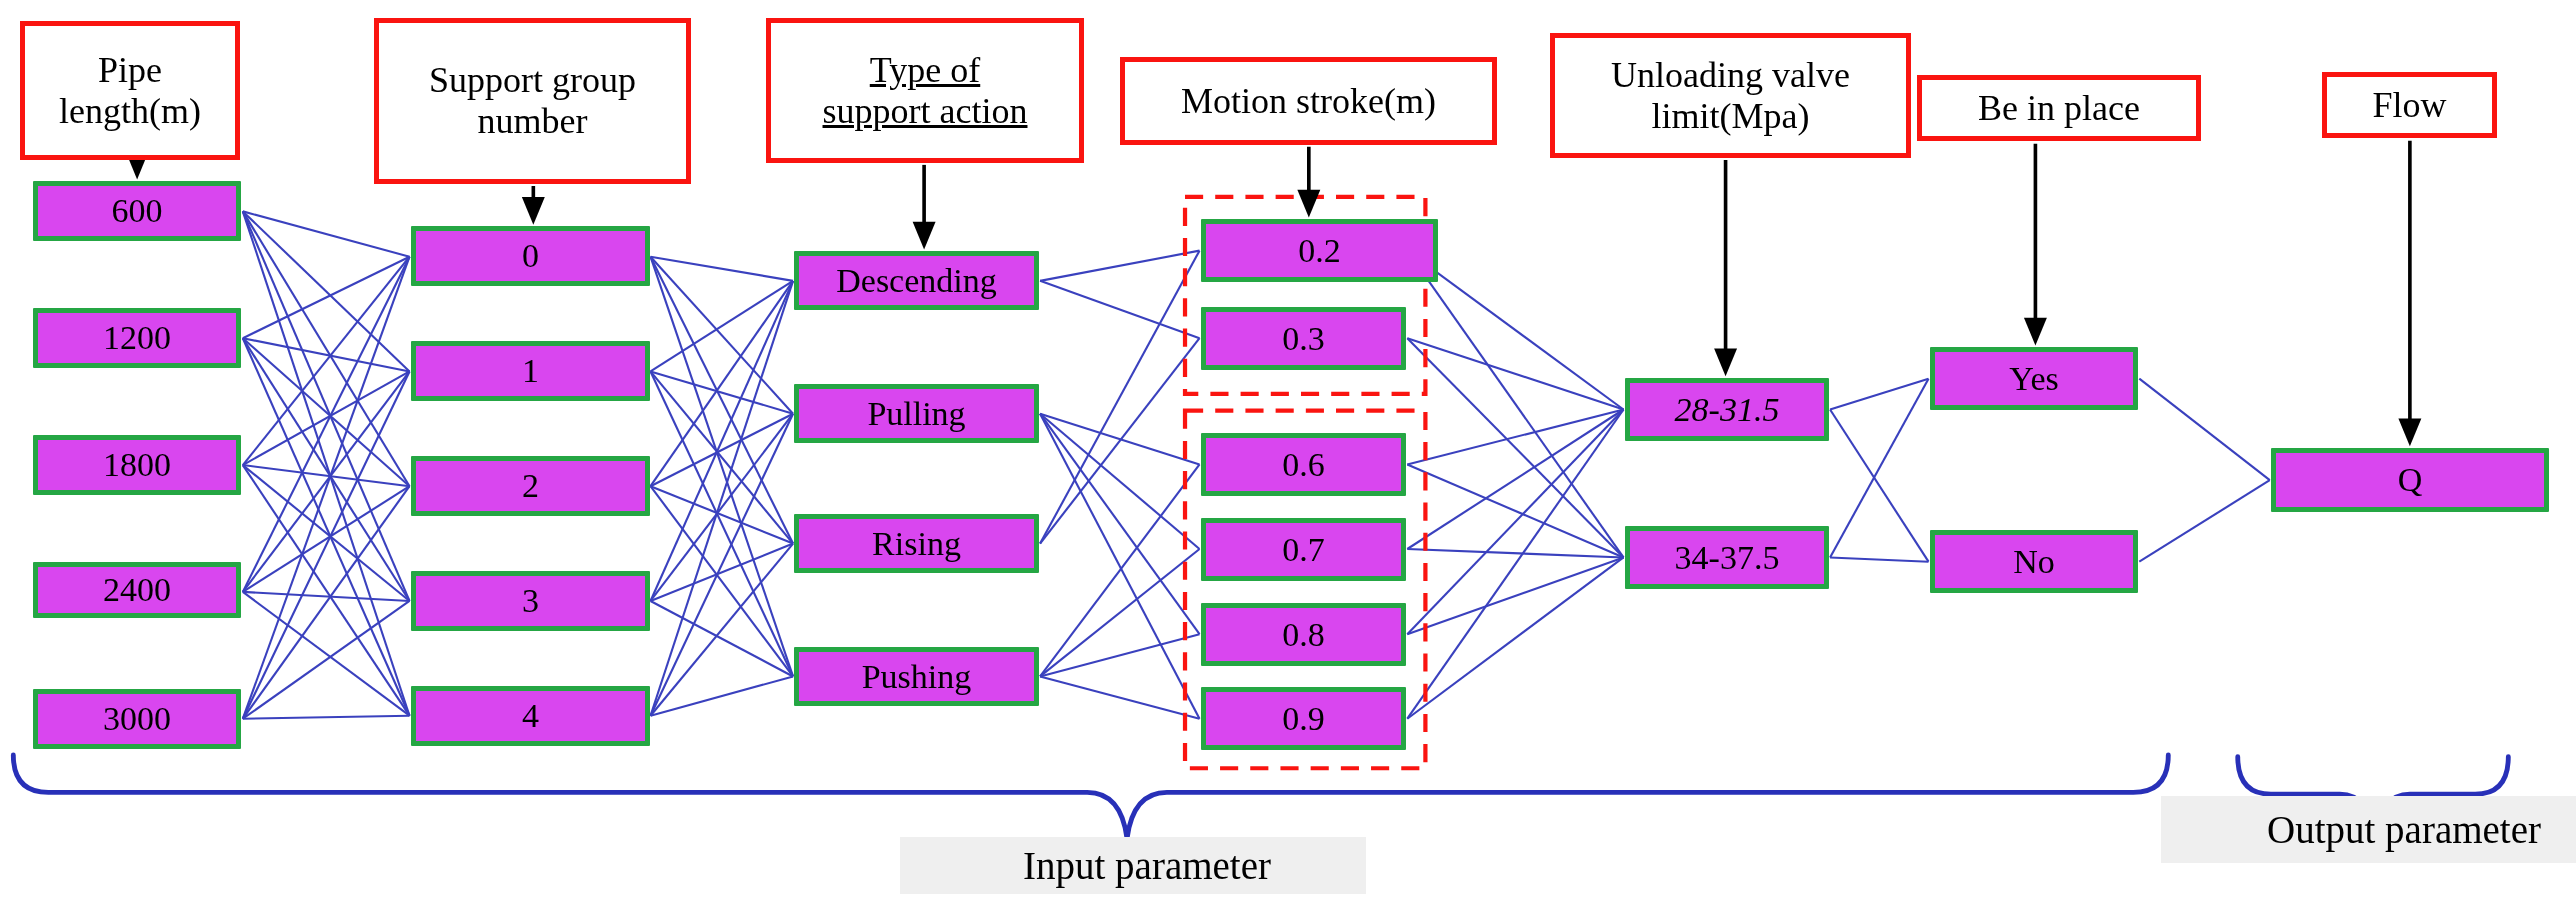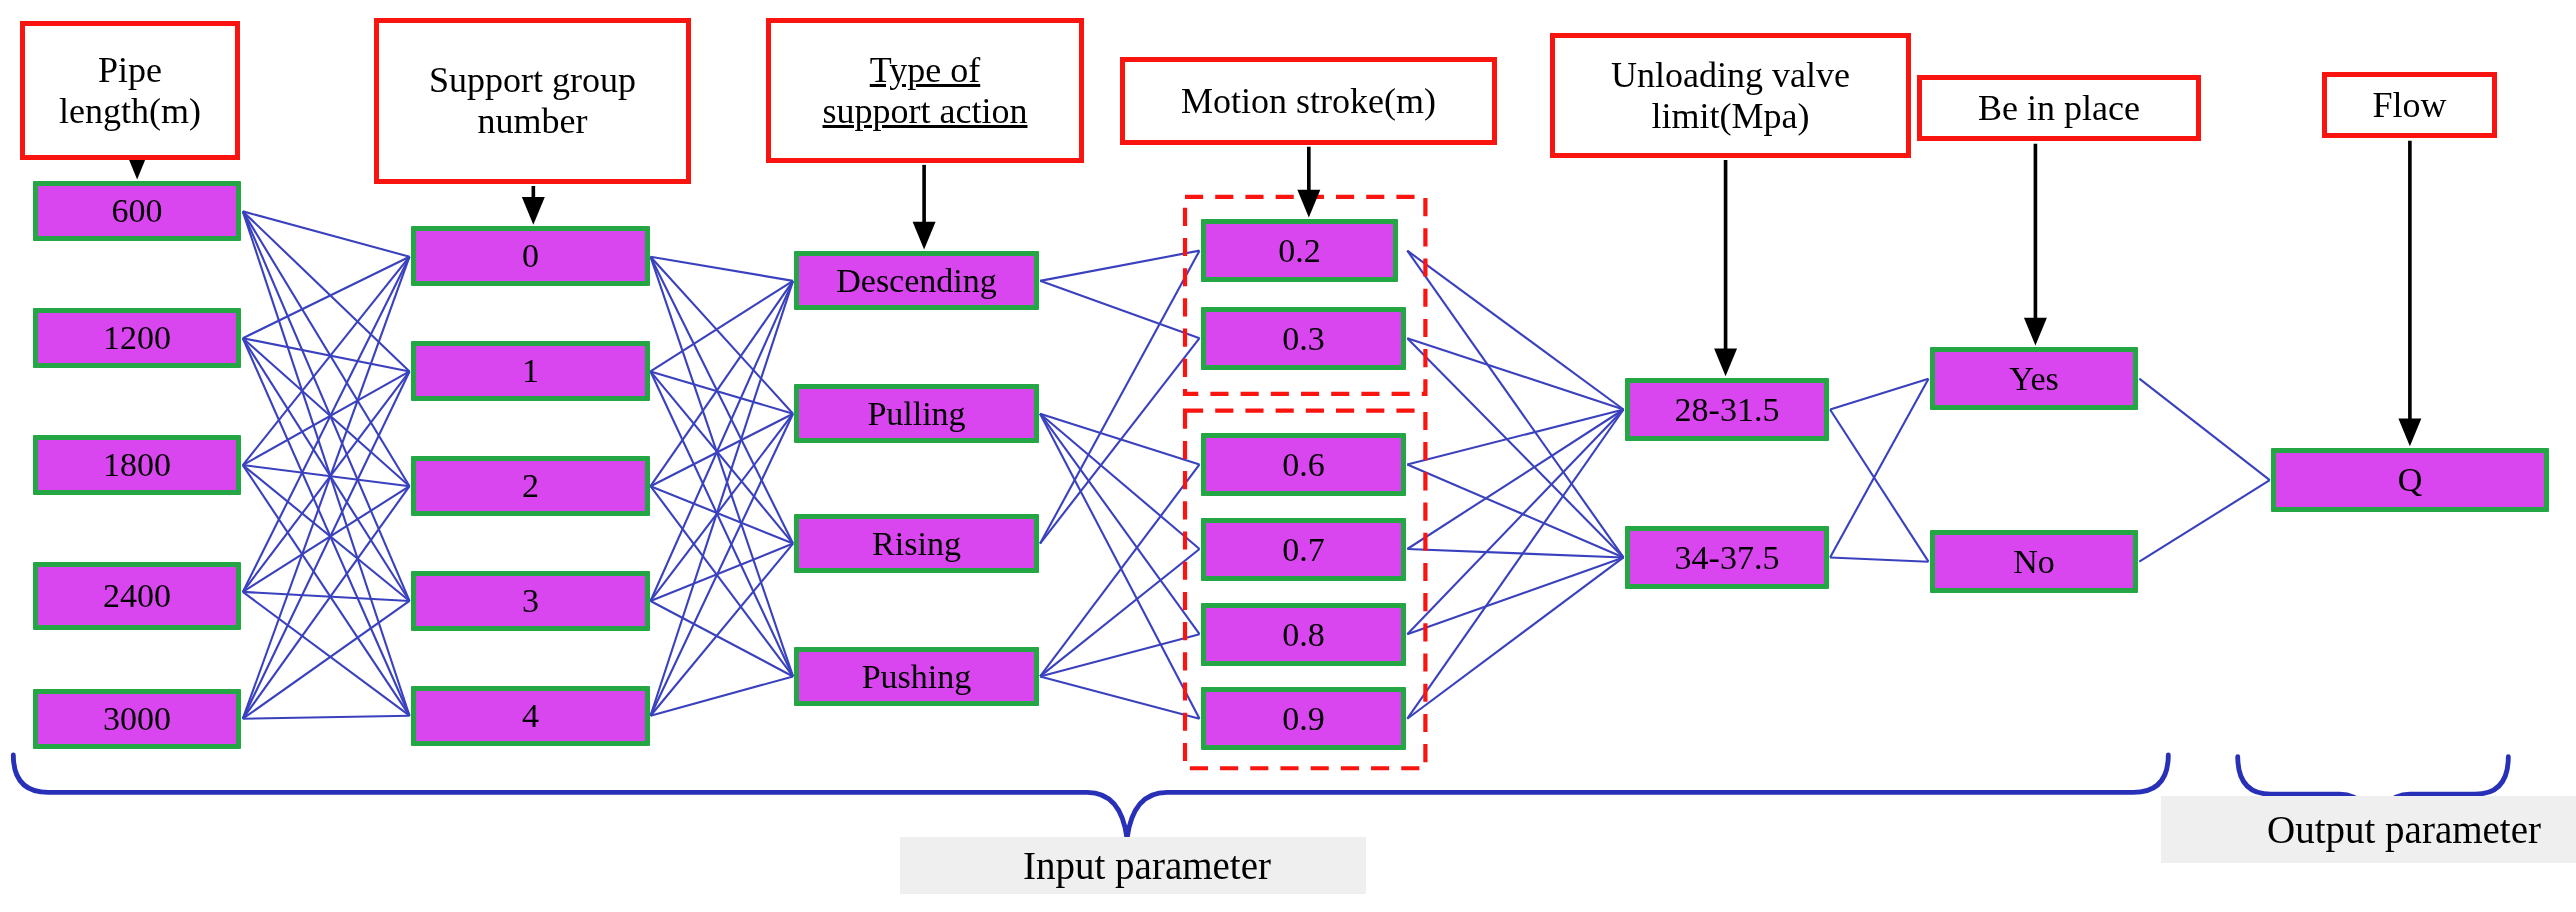--- a/index.html
+++ b/index.html
@@ -144,21 +144,21 @@
 
   <div id="input-label" class="floor-label">Input parameter</div>
   <div id="output-label" class="floor-label">Output parameter</div>
 <div class="hdr" style="left: 10px; top: 21px; width: 220px; height: 139px; margin-left: 10px;">
       <span>Pipe</span>
       <span>length(m)</span>
     </div>
     <div class="node" style="left: 33px; top: 181px; width: 208px; height: 60px;">600</div>
     <div class="node" style="left: 33px; top: 308px; width: 208px; height: 60px;">1200</div>
     <div class="node" style="left: 33px; top: 435px; width: 208px; height: 60px;">1800</div>
-    <div class="node" style="left: 33px; top: 562px; width: 208px; height: 68px;">2400</div>
+    <div class="node" style="left: 33px; top: 562px; width: 208px; height: 56px;">2400</div>
     <div class="node" style="left: 33px; top: 689px; width: 208px; height: 60px; font-family: Liberation Serif, serif;">3000</div>
     <div class="hdr" style="left: 374px; top: 18px; width: 317px; height: 166px;">
       <span>Support group</span>
       <span>number</span>
     </div>
     <div class="node" style="left: 411px; top: 226px; width: 239px; height: 60px;">0</div>
     <div class="node" style="left: 411px; top: 341px; width: 239px; height: 60px;">1</div>
     <div class="node" style="left: 411px; top: 456px; width: 239px; height: 60px;">2</div>
     <div class="node" style="left: 411px; top: 571px; width: 239px; height: 60px;">3</div>
     <div class="node" style="left: 411px; top: 686px; width: 239px; height: 60px;">4</div>
@@ -166,31 +166,31 @@
       <span>Type of</span>
       <span>support action</span>
     </div>
     <div class="node" style="left: 794px; top: 251px; width: 245px; height: 59px;">Descending</div>
     <div class="node" style="left: 794px; top: 384px; width: 245px; height: 59px;">Pulling</div>
     <div class="node" style="left: 794px; top: 514px; width: 245px; height: 59px;">Rising</div>
     <div class="node" style="left: 794px; top: 647px; width: 245px; height: 59px;">Pushing</div>
     <div class="hdr" style="left: 1120px; top: 57px; width: 377px; height: 88px;">
       <span>Motion stroke(m)</span>
     </div>
-    <div class="node" style="left: 1201px; top: 219px; width: 197px; height: 63px;">0.2</div>
+    <div class="node" style="left: 1201px; top: 219px; width: 237px; height: 63px;">0.2</div>
     <div class="node" style="left: 1201px; top: 307px; width: 205px; height: 63px;">0.3</div>
     <div class="node" style="left: 1201px; top: 433px; width: 205px; height: 63px;">0.6</div>
     <div class="node" style="left: 1201px; top: 518px; width: 205px; height: 63px;">0.7</div>
     <div class="node" style="left: 1201px; top: 603px; width: 205px; height: 63px;">0.8</div>
     <div class="node" style="left: 1201px; top: 687px; width: 205px; height: 63px;">0.9</div>
     <div class="hdr" style="left: 1550px; top: 33px; width: 361px; height: 125px;">
       <span>Unloading valve</span>
       <span>limit(Mpa)</span>
     </div>
-    <div class="node" style="left: 1625px; top: 378px; width: 204px; height: 63px;">28-31.5</div>
+    <div class="node" style="left: 1625px; top: 378px; width: 204px; height: 63px; font-style: italic;">28-31.5</div>
     <div class="node" style="left: 1625px; top: 526px; width: 204px; height: 63px;">34-37.5</div>
     <div class="hdr" style="left: 1897px; top: 75px; width: 284px; height: 66px; margin-left: 20px;">
       <span>Be in place</span>
     </div>
     <div class="node" style="left: 1930px; top: 347px; width: 208px; height: 63px;">Yes</div>
     <div class="node" style="left: 1930px; top: 530px; width: 208px; height: 63px;">No</div>
     <div class="hdr" style="left: 2322px; top: 72px; width: 175px; height: 66px;">
       <span>Flow</span>
     </div>
     <div class="node" style="left: 2271px; top: 448px; width: 278px; height: 64px;">Q</div>

